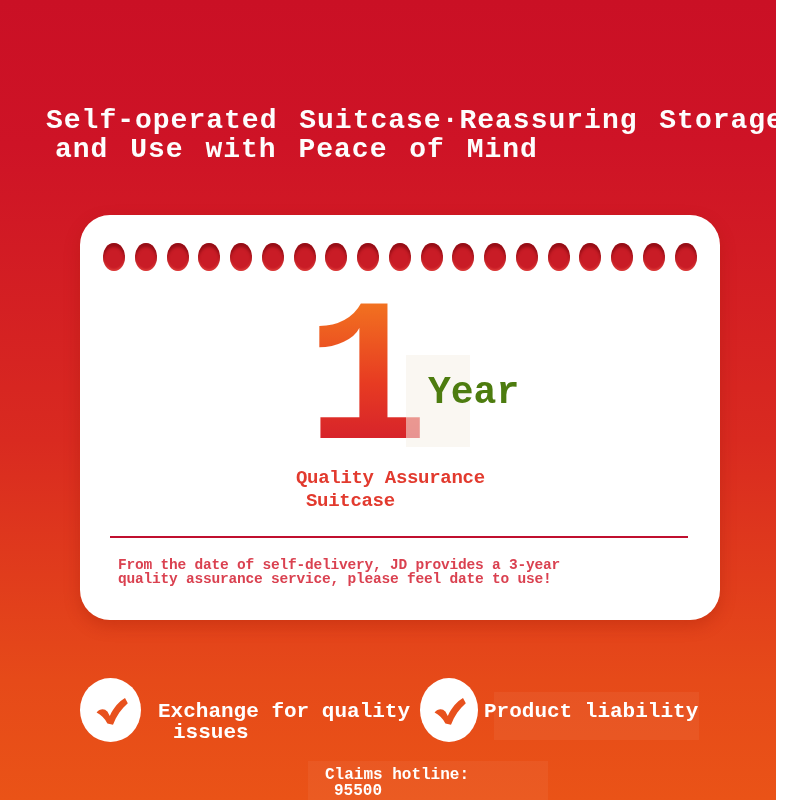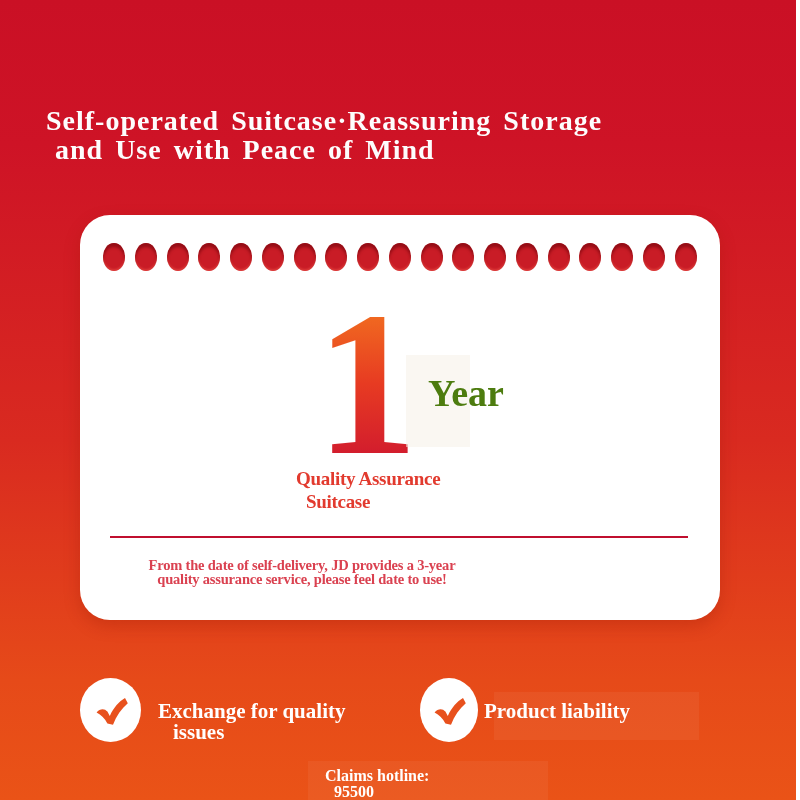--- a/index.html
+++ b/index.html
@@ -1,20 +1,19 @@
 <!DOCTYPE html>
 <html><head>
 <meta charset="utf-8">
 <style>
   html,body { margin:0; padding:0; }
   .page {
     position:relative; width:776px; height:800px; overflow:hidden;
-    font-family:Liberation Serif, serif;
+    font-family:Liberation Mono, monospace;
     background: linear-gradient(180deg, #ca1025 0%, #ce1326 18%, #d92a20 55%, #e64a19 85%, #ea5317 100%);
-    padding-left: 20px;
   }
   
   .title {
     position:absolute; left:46px; top:106px;
     color:#fdfdfd; font-weight:bold; font-size:28px; line-height:29px;
     letter-spacing:1px; word-spacing:4px; white-space:nowrap;
   }
   .title .l2 { padding-left:9px; }
 
   

